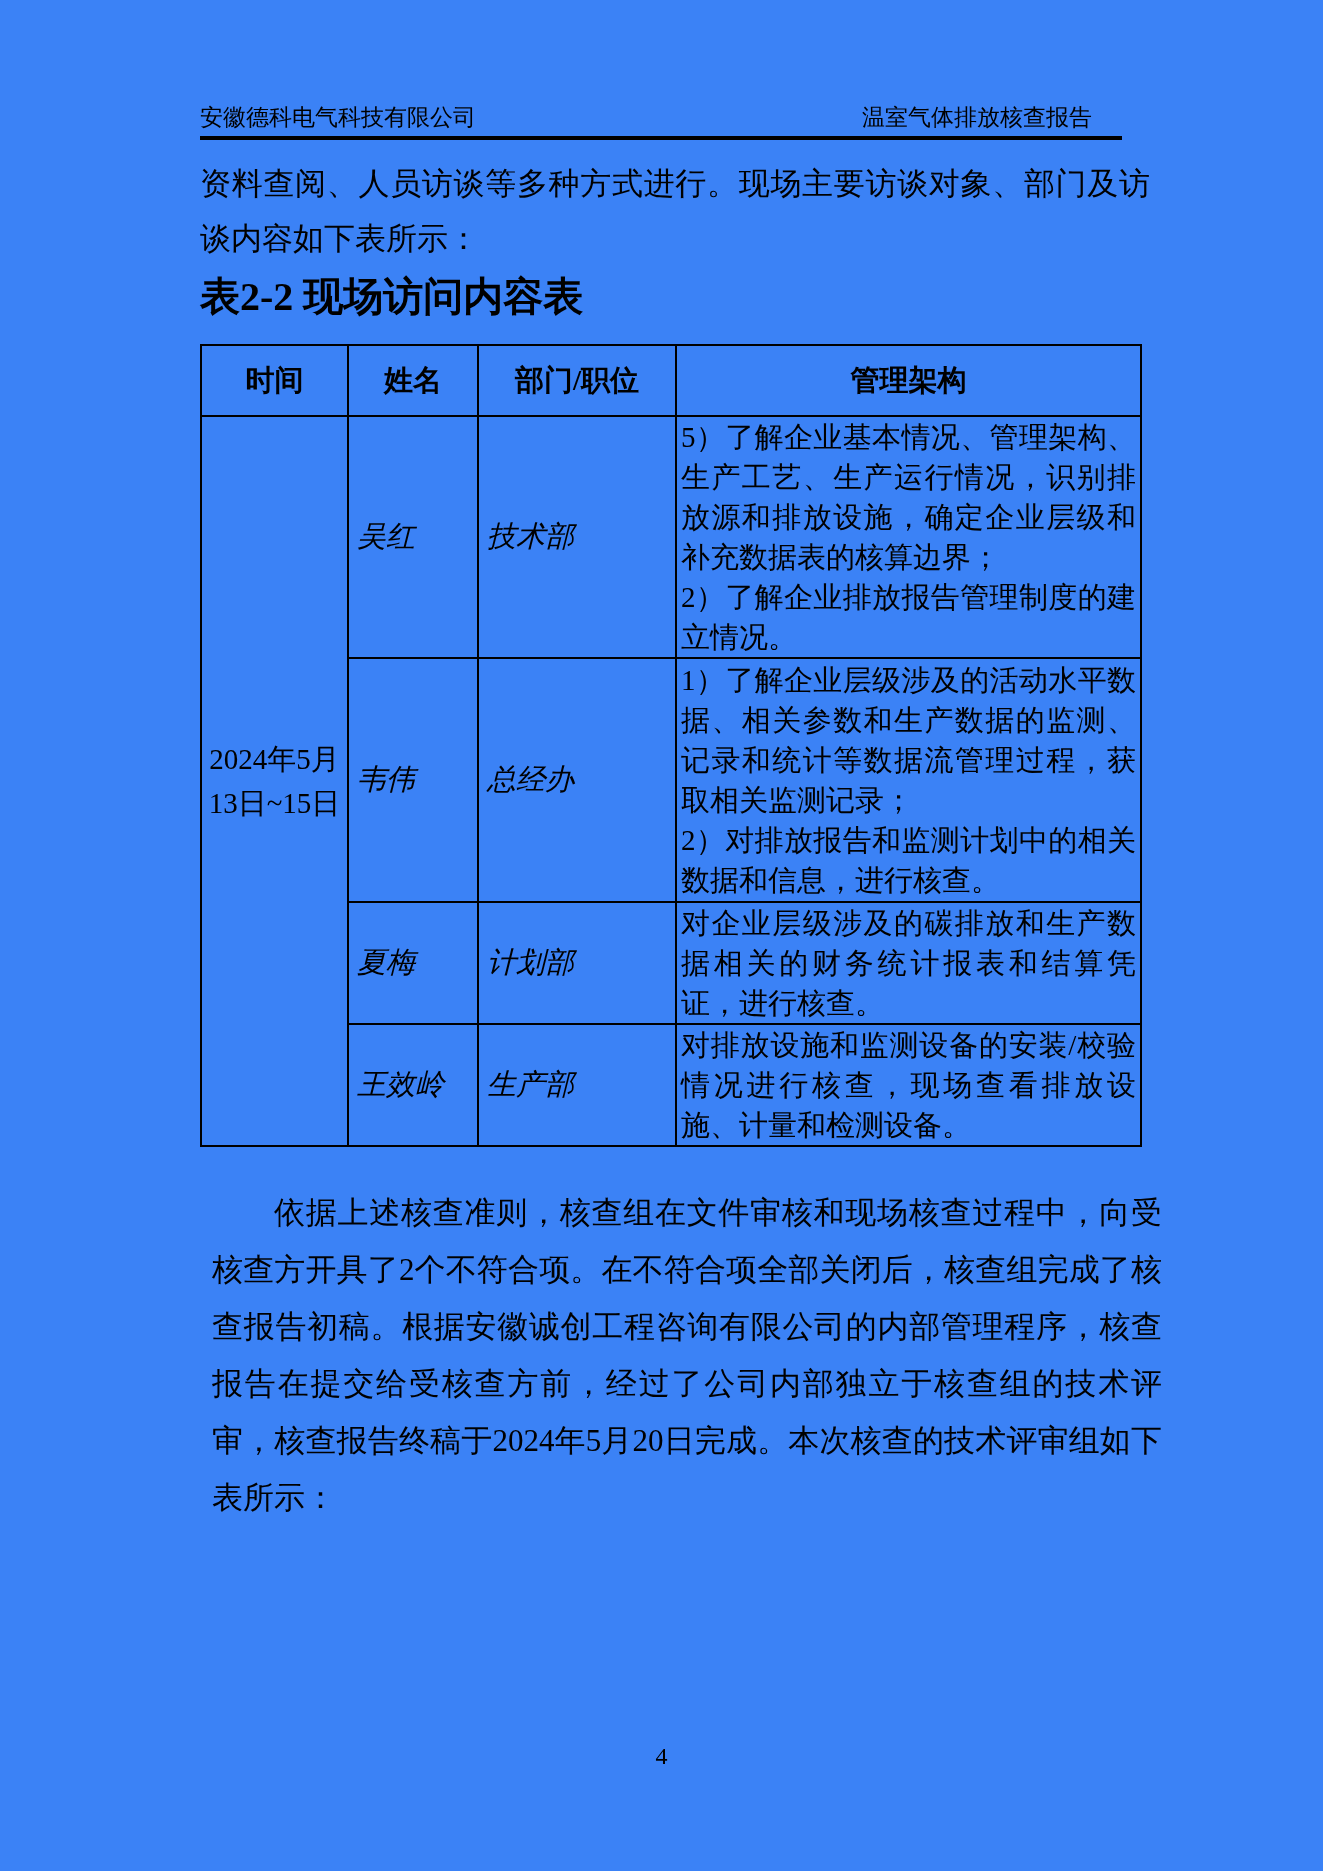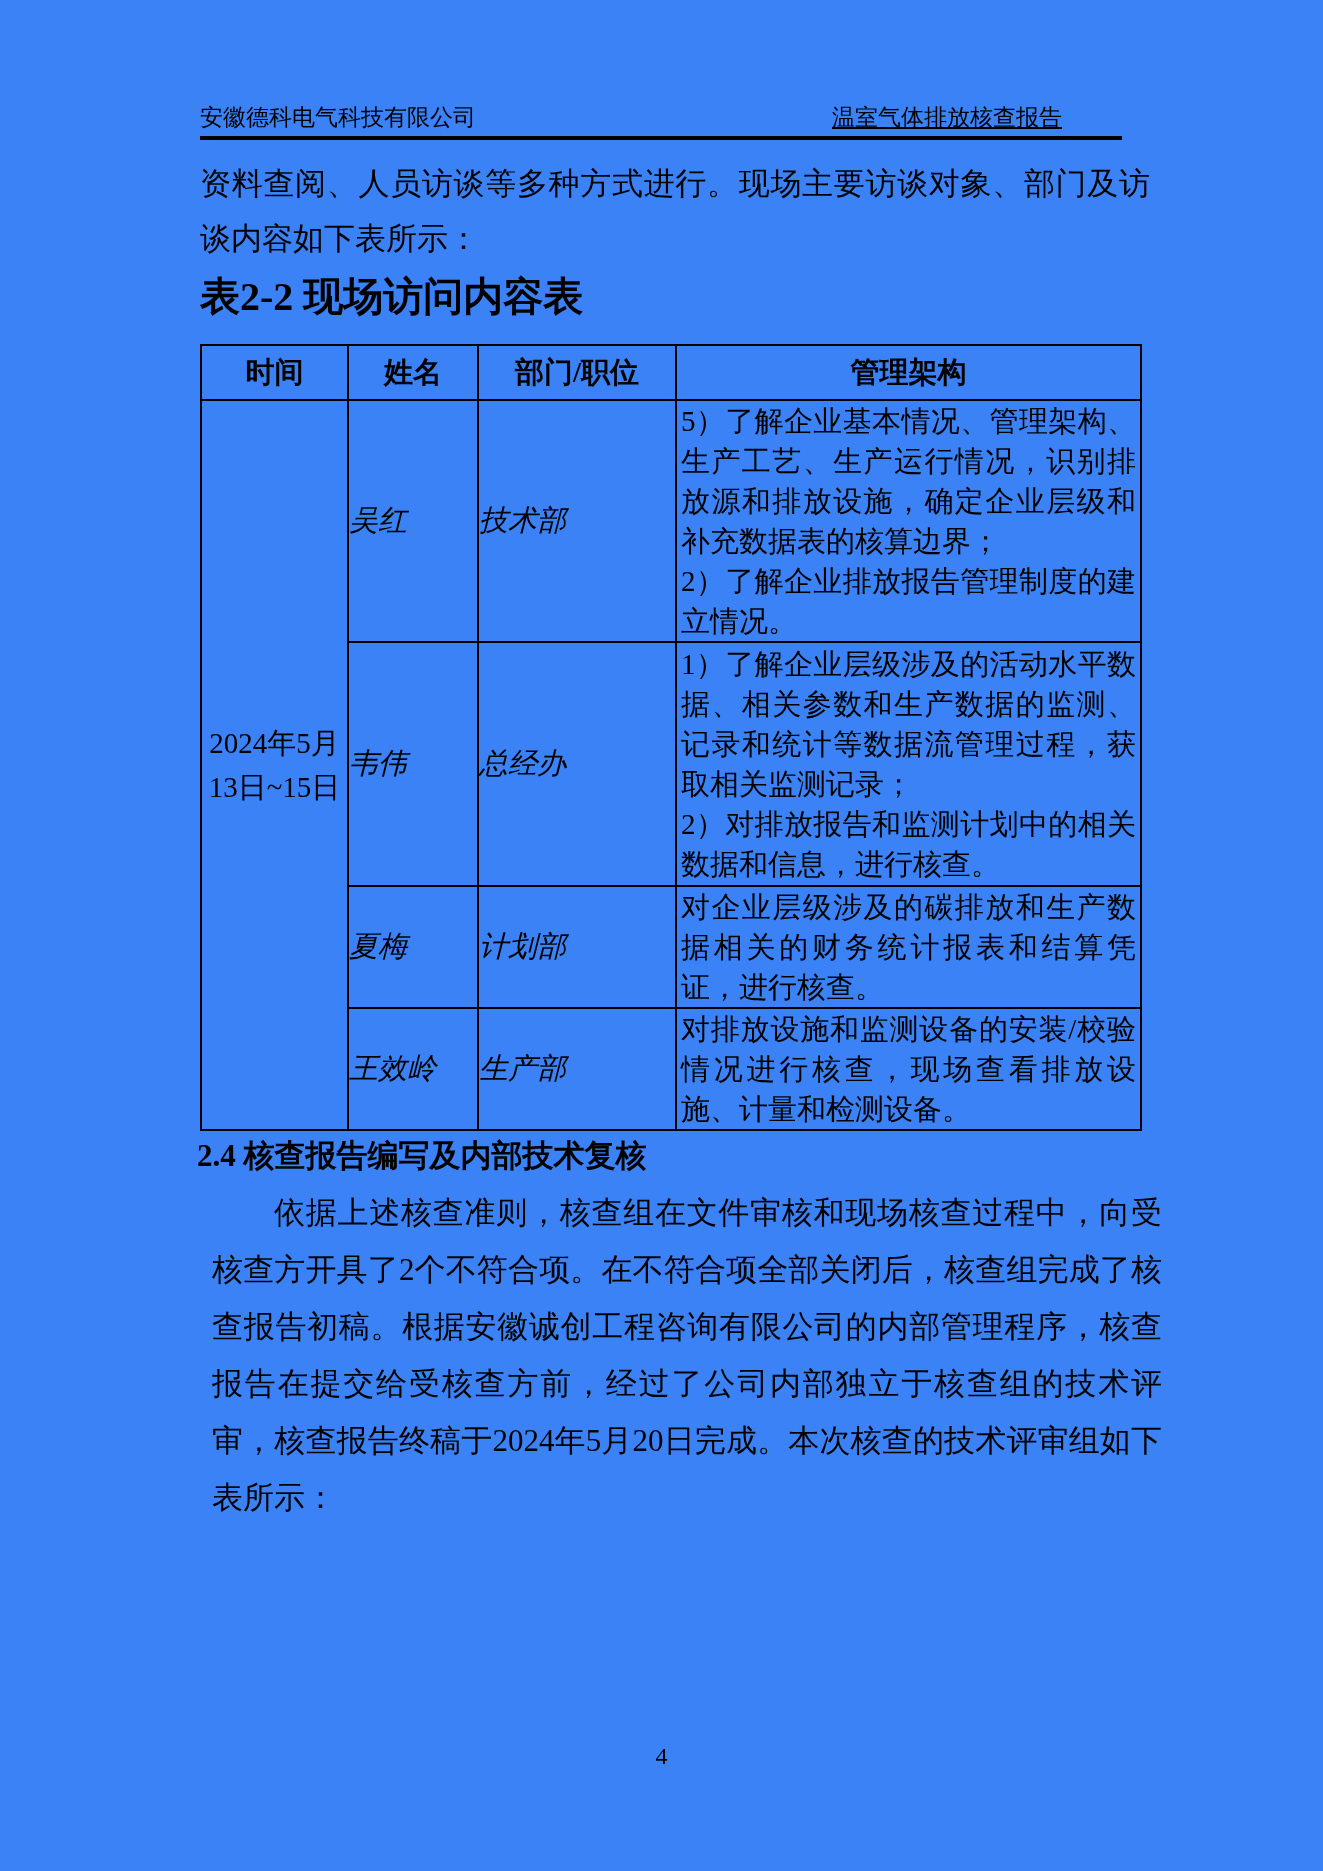--- a/index.html
+++ b/index.html
@@ -11,21 +11,21 @@
     color: #000000;
     font-family: "Liberation Serif", "DejaVu Serif", serif;
     overflow: hidden;
   }
   .doc-header {
     position: absolute;
     top: 104px; left: 200px; width: 950px;
     display: flex; justify-content: space-between; align-items: baseline;
     font-size: 23px; line-height: 28px;
   }
-  .doc-header .hdr-right { margin-right: 88px; text-decoration: underline; }
+  .doc-header .hdr-right { margin-right: 58px; }
   .header-rule {
     position: absolute;
     top: 136px; left: 200px; width: 922px; height: 4px;
     background: #000000;
   }
   .intro {
     position: absolute;
     top: 156px; left: 200px; width: 950px;
     margin: 0;
     font-size: 31px; line-height: 55px;
@@ -41,21 +41,21 @@
   }
   .visit-table {
     position: absolute;
     top: 344px; left: 200px; width: 940px;
     border-collapse: collapse;
     table-layout: fixed;
     font-size: 29px;
   }
   .visit-table td, .visit-table th {
     border: 2px solid #000000;
-    padding: 0;
+    padding: 8px;
     overflow: hidden;
   }
   .visit-table th {
     font-weight: bold;
     text-align: center;
     vertical-align: middle;
     height: 53px;
     font-size: 29px;
   }
   .visit-table .time-cell {
@@ -164,19 +164,18 @@
       <tr class="row-short-2">
         <td class="name-cell">王效岭</td>
         <td class="dept-cell">生产部</td>
         <td class="content-cell">
           <div>对排放设施和监测设备的安装/校验情况进行核查，现场查看排放设施、计量和检测设备。</div>
         </td>
       </tr>
     </tbody>
   </table>
 
-  <div class="section-heading">2.4 核查报告编写及内部技术复核</div>
 
   <p class="body-para">依据上述核查准则，核查组在文件审核和现场核查过程中，向受核查方开具了2个不符合项。在不符合项全部关闭后，核查组完成了核查报告初稿。根据安徽诚创工程咨询有限公司的内部管理程序，核查报告在提交给受核查方前，经过了公司内部独立于核查组的技术评审，核查报告终稿于2024年5月20日完成。本次核查的技术评审组如下表所示：</p>
 
   <div class="page-number">4</div>
 
 </div>
 
 </body></html>

